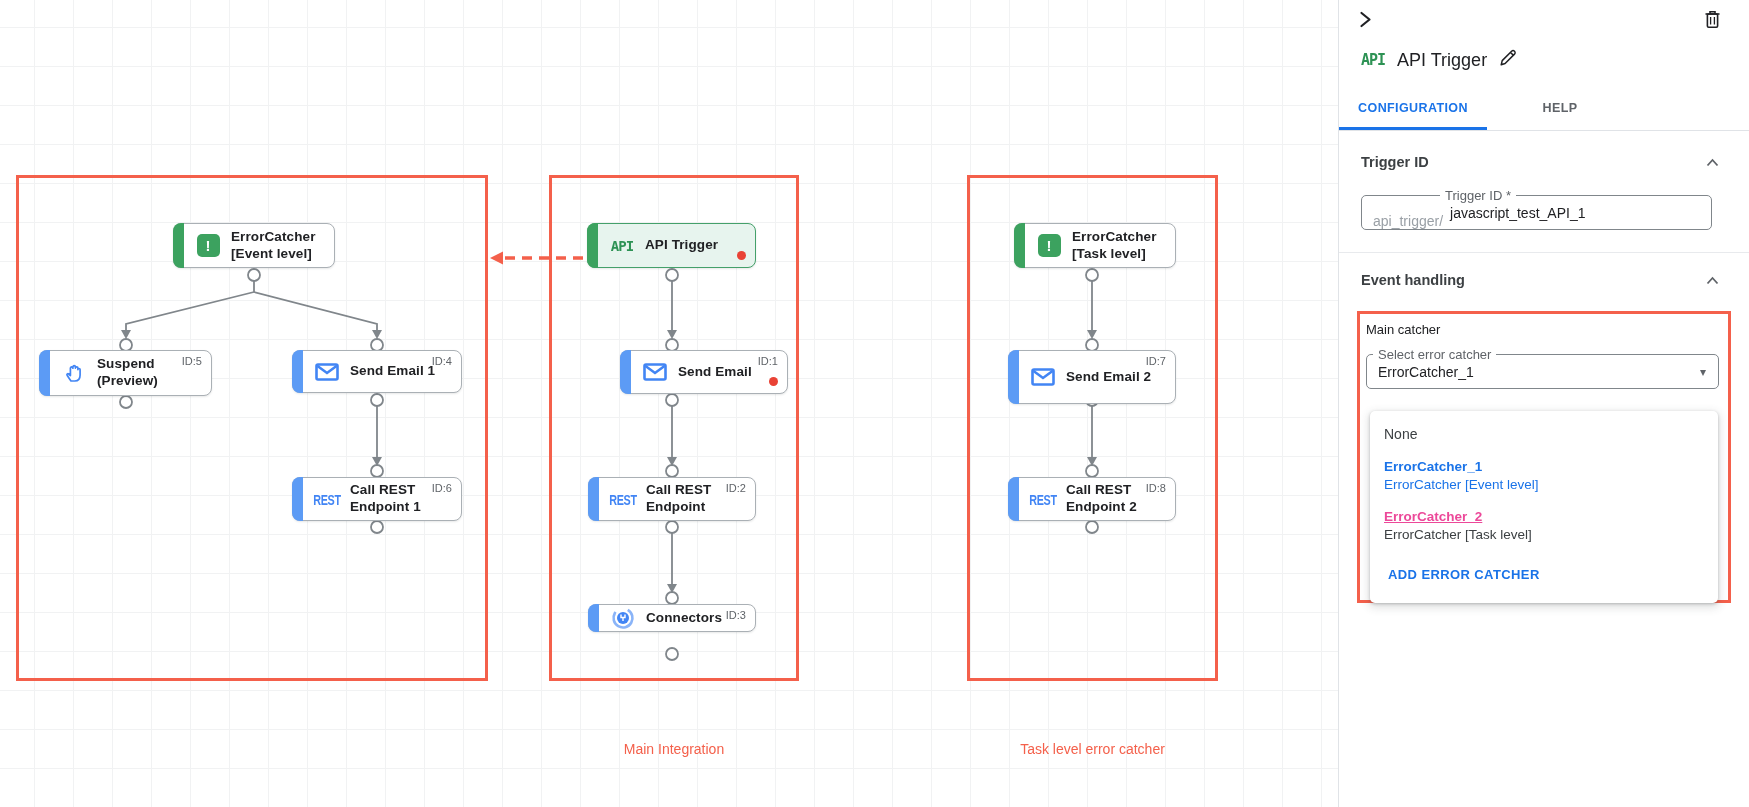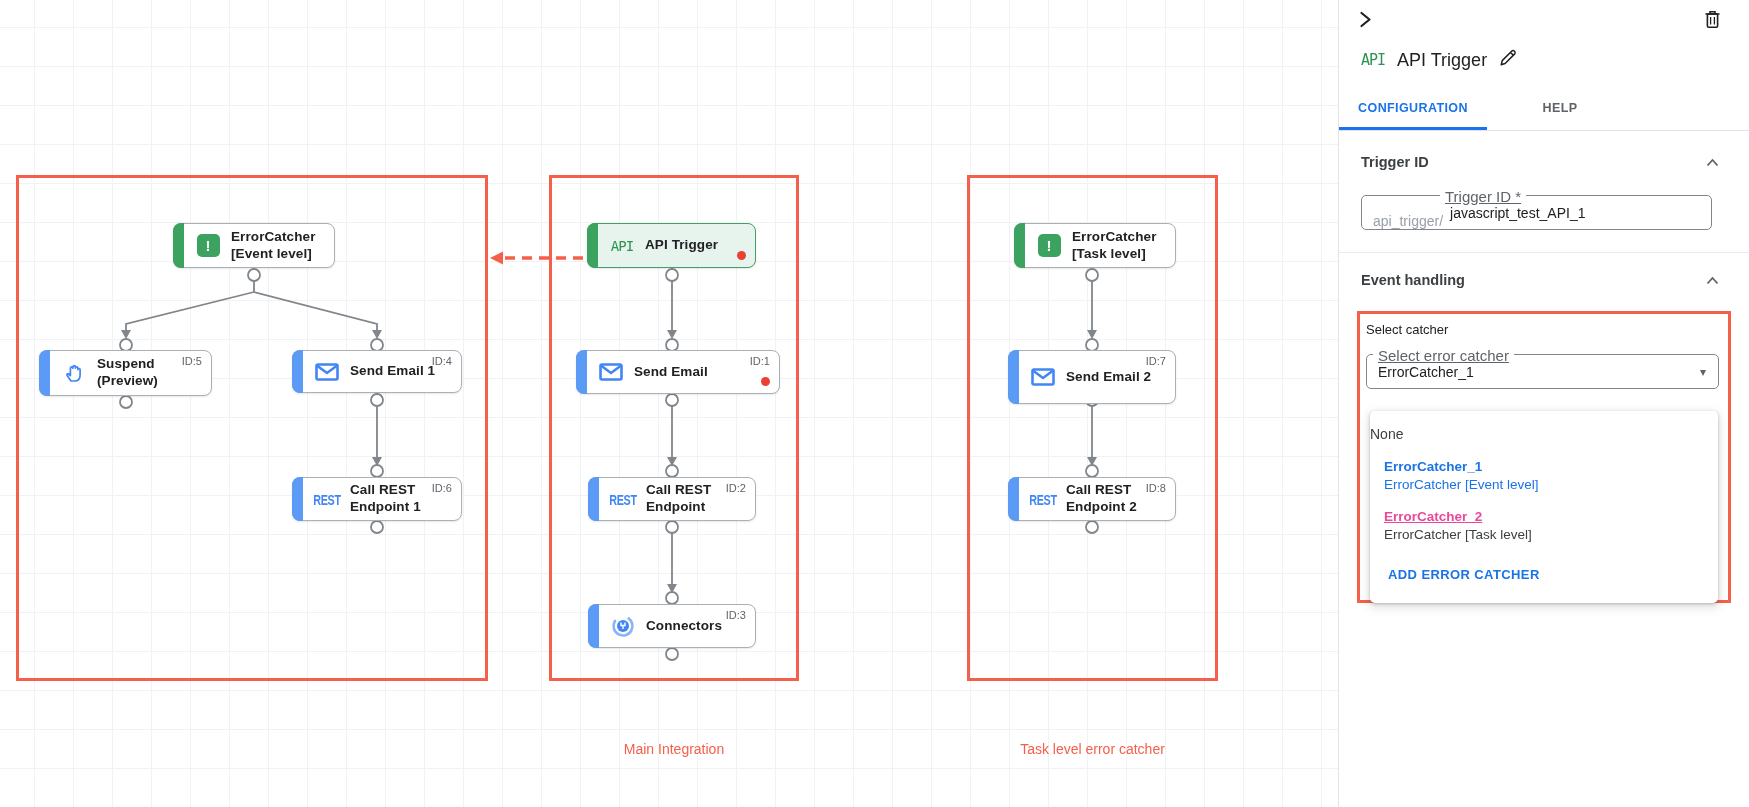--- a/index.html
+++ b/index.html
@@ -26,21 +26,21 @@
   .bar.blue { background:#5c9bf5; }
   .bar.green { background:#3ca25f; }
   .node.trigger { background:#e7f4ee; border:1.5px solid #44a06a; }
   .node-icon { width:46px; margin-left:11px; display:flex; align-items:center;
     justify-content:center; flex:0 0 auto; }
   .node-label { font-size:13.5px; font-weight:bold; color:#202124; line-height:1.25;
     white-space:pre-line; letter-spacing:.1px; }
   .node-id { position:absolute; top:4px; right:9px; font-size:11px; color:#5f6368; }
   .err-dot { position:absolute; right:9px; bottom:7px; width:9px; height:9px;
     border-radius:50%; background:#e94235; }
-  .api-text { font-family:"DejaVu Sans Mono", monospace; font-weight:normal;
+  .api-text { font-family:"DejaVu Sans Mono", monospace; font-weight:bold;
     font-size:14px; color:#2d9254; letter-spacing:-1px; }
   .rest-text { display:inline-block; font-weight:bold; font-size:15px; color:#4285f4;
     transform:scaleX(.72); letter-spacing:-.5px; }
   .ec-icon { width:23px; height:23px; background:#3ca25f; border-radius:5px; color:#fff;
     font-weight:bold; font-size:15px; display:flex; align-items:center; justify-content:center; }
 
   
   .panel { position:absolute; left:1338px; top:0; width:411px; height:807px;
     background:#fff; border-left:1px solid #e0e3e7; }
   .panel-iconrow { display:flex; justify-content:space-between; align-items:center;
@@ -52,35 +52,35 @@
     text-align:center; cursor:pointer; }
   .tab.active { color:#1a73e8; width:148px; border-bottom:3px solid #1a73e8; }
   .tab.inactive { color:#5f6368; width:90px; margin-left:28px; }
   .sec-head { display:flex; justify-content:space-between; align-items:center;
     padding:22px 30px 0 22px; }
   .sec-title { font-size:14.5px; font-weight:bold; color:#3c4043; }
   .field { position:relative; margin:24px 0 22px 22px; width:351px; height:35px;
     border:1px solid #80868b; border-radius:5px; display:flex; align-items:center;
     padding-left:11px; font-size:14px; background:#fff; }
   .field-label { position:absolute; top:-8px; background:#fff; padding:0 5px;
-    font-size:15px; color:#5f6368; white-space:nowrap;text-decoration:underline; }
+    font-size:13px; color:#5f6368; white-space:nowrap; }
   .lbl-center { left:78px; }
   .lbl-left { left:6px; }
   .prefix { color:#9aa0a6; margin-right:7px;margin-top:17px; }
   .value { color:#202124; }
   .divider { border-top:1px solid #e8eaed; }
   .redzone { margin:22px 0 0 18px; width:374px; height:292px;
     border:3px solid #f4604b; padding:8px 0 0 4px; }
   .ec-label { font-size:13px; color:#202124; margin-left:2px; }
   .select-field { margin-top:17px; width:353px; }
   .select-caret { position:absolute; right:12px; color:#5f6368; font-size:12px; }
   .menu { margin:8px 0 0 6px; width:348px; background:#fff; border-radius:5px;
     box-shadow:0 1px 3px rgba(60,64,67,.3), 0 3px 8px 2px rgba(60,64,67,.15);
     padding:15px 0 21px 0; }
-  .menu-none { font-size:14px; color:#3c4043; cursor:pointer; }
+  .menu-none { font-size:14px; color:#3c4043; padding-left:14px; cursor:pointer; }
   .menu-opt { margin-top:17px; padding-left:14px; cursor:pointer; }
   .opt-name { font-size:13.5px; font-weight:bold; }
   .opt-detail { font-size:13.5px; margin-top:3px; }
   .opt-blue .opt-name, .opt-blue .opt-detail { color:#1a73e8; }
   .opt-dark .opt-name { color:#ec4899;text-decoration:underline; } .opt-dark .opt-detail { color:#3c4043; }
   .menu-add { margin-top:25px; padding-left:18px; font-size:13px; font-weight:bold;
     letter-spacing:.4px; color:#1a73e8; cursor:pointer; }
 </style>
 </head>
 <body>
@@ -188,21 +188,21 @@
 
   <div class="node trigger" style="left:587px;top:223px;width:169px;height:45px">
     <span class="bar green"></span>
     <span class="node-icon">
         <span class="api-text">API</span>
       </span>
     <span class="node-label">API Trigger</span>
     <span class="err-dot"></span>
   </div>
 
-  <div class="node" style="left:576px;top:350px;width:204px;height:44px">
+  <div class="node" style="left:620px;top:350px;width:168px;height:44px">
     <span class="bar blue"></span>
     <span class="node-icon">
       <svg width="24" height="18" viewBox="0 0 24 18">
           <rect x="1.5" y="1.5" width="21" height="15" rx="1.5" fill="#fff" stroke="#4285f4" stroke-width="2.6"></rect>
           <path d="M2.5 3 L12 10 L21.5 3" fill="none" stroke="#4285f4" stroke-width="2.6"></path>
         </svg>
     </span>
     <span class="node-label">Send Email</span>
     <span class="node-id">ID:1</span>
     <span class="err-dot"></span>
@@ -211,21 +211,21 @@
   <div class="node" style="left:588px;top:477px;width:168px;height:44px">
     <span class="bar blue"></span>
     <span class="node-icon">
         <span class="rest-text">REST</span>
       </span>
     <span class="node-label">Call REST
 Endpoint</span>
     <span class="node-id">ID:2</span>
   </div>
 
-  <div class="node" style="left:588px;top:604px;width:168px;height:44px">
+  <div class="node" style="left:588px;top:604px;width:168px;height:28px">
     <span class="bar blue"></span>
     <span class="node-icon">
       <svg width="24" height="24" viewBox="0 0 24 24">
         <circle cx="12" cy="12" r="9.5" fill="none" stroke="#8ab4f8" stroke-width="2.6" stroke-dasharray="46 14" transform="rotate(-60 12 12)"></circle>
         <circle cx="12" cy="12" r="6" fill="#4285f4"></circle>
         <path d="M10 8.5 v3 M14 8.5 v3 M9.3 11.5 h5.4 M12 11.5 v3.5" stroke="#fff" stroke-width="1.4" fill="none"></path>
       </svg>
     </span>
     <span class="node-label">Connectors</span>
     <span class="node-id">ID:3</span>
@@ -320,21 +320,21 @@
   <div class="sec-head" style="padding-top:18px">
     <span class="sec-title">Event handling</span>
     <span style="cursor:pointer">
       <svg width="13" height="9" viewBox="0 0 13 9">
           <path d="M1.5 7.5 L6.5 2 L11.5 7.5" fill="none" stroke="#5f6368" stroke-width="1.8"></path>
         </svg>
     </span>
   </div>
 
   <div class="redzone">
-    <div class="ec-label">Select catcher</div>
+    <div class="ec-label">Main catcher</div>
 
     <div class="field select-field" style="margin-left:2px;cursor:pointer">
       <span class="field-label lbl-left">Select error catcher</span>
       <span class="value">ErrorCatcher_1</span>
       <span class="select-caret">▾</span>
     </div>
 
     <div class="menu">
       <div class="menu-none">None</div>
       <div class="menu-opt opt-blue">

